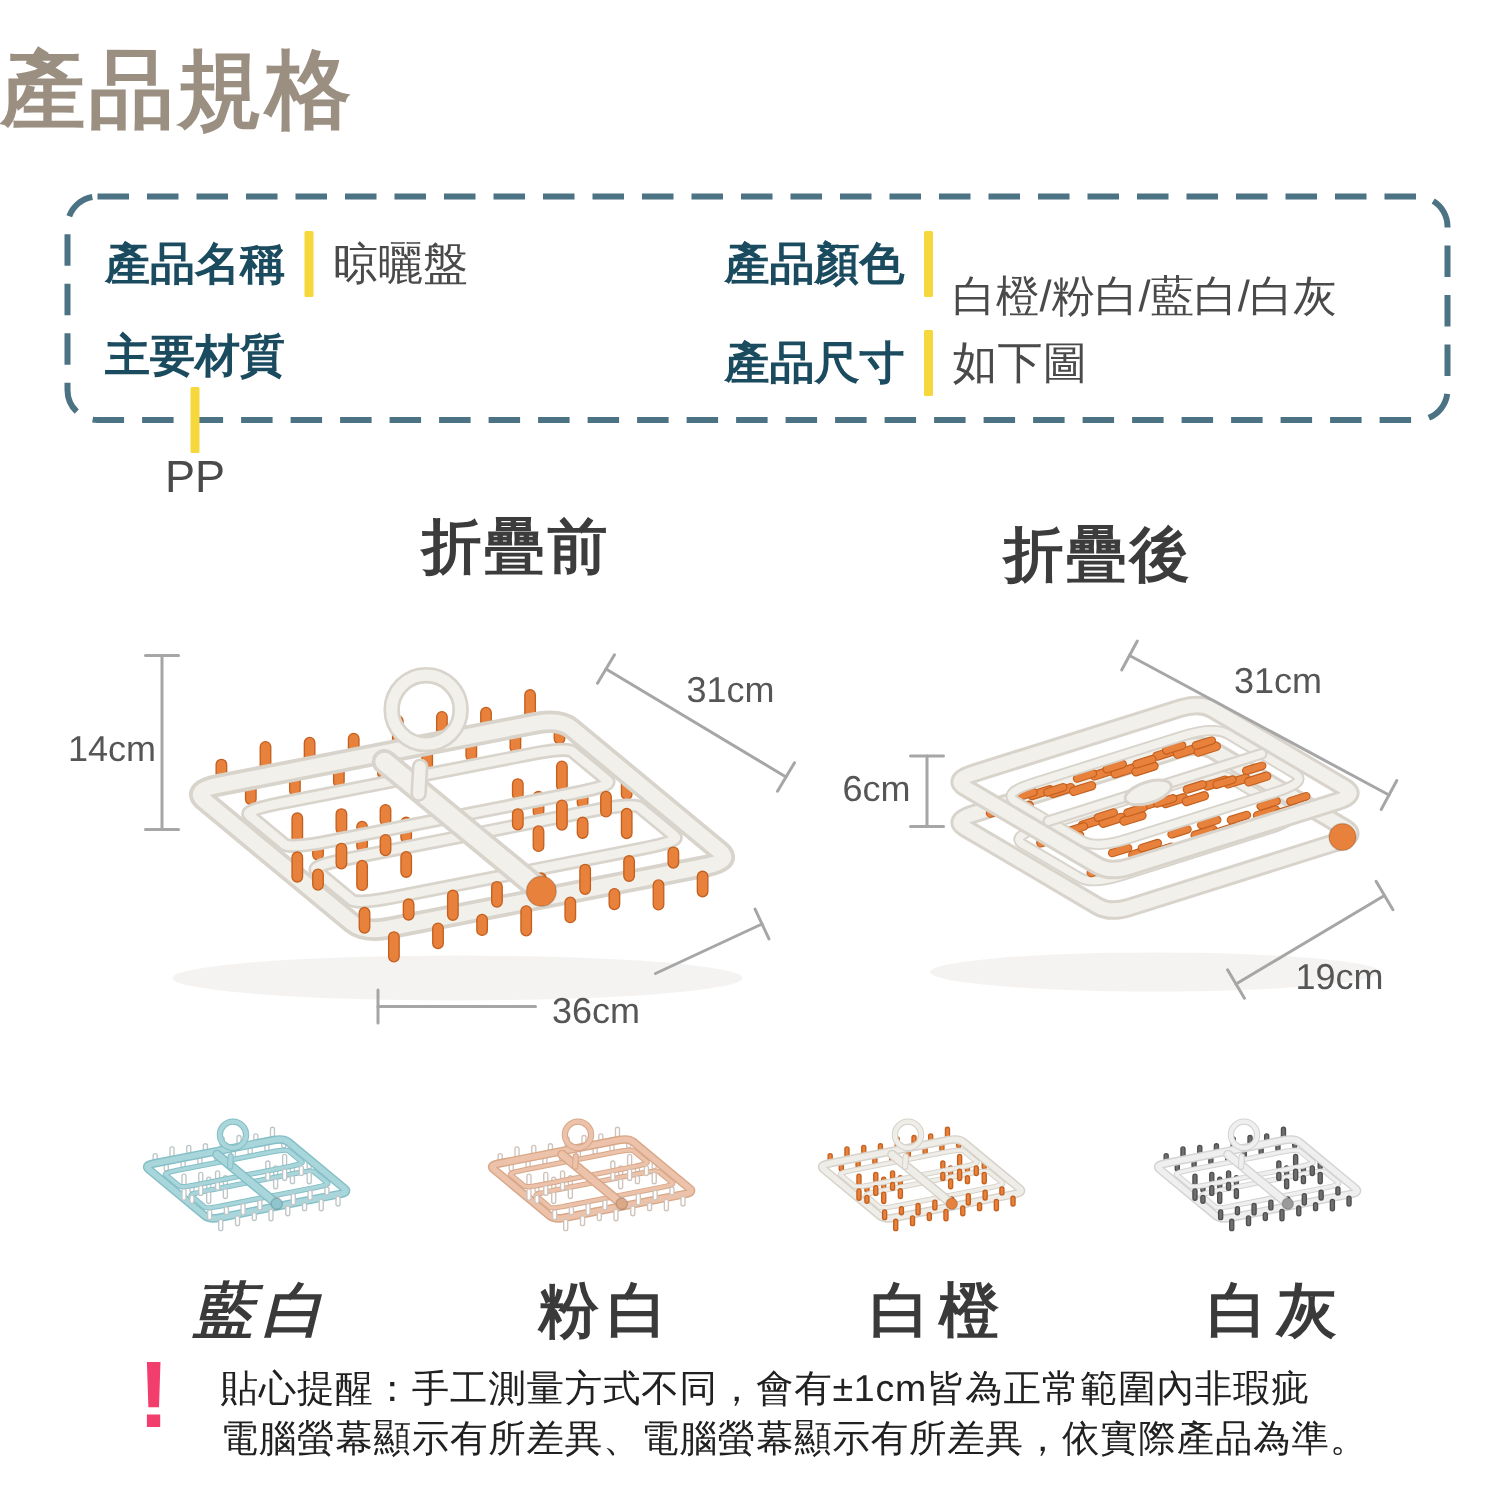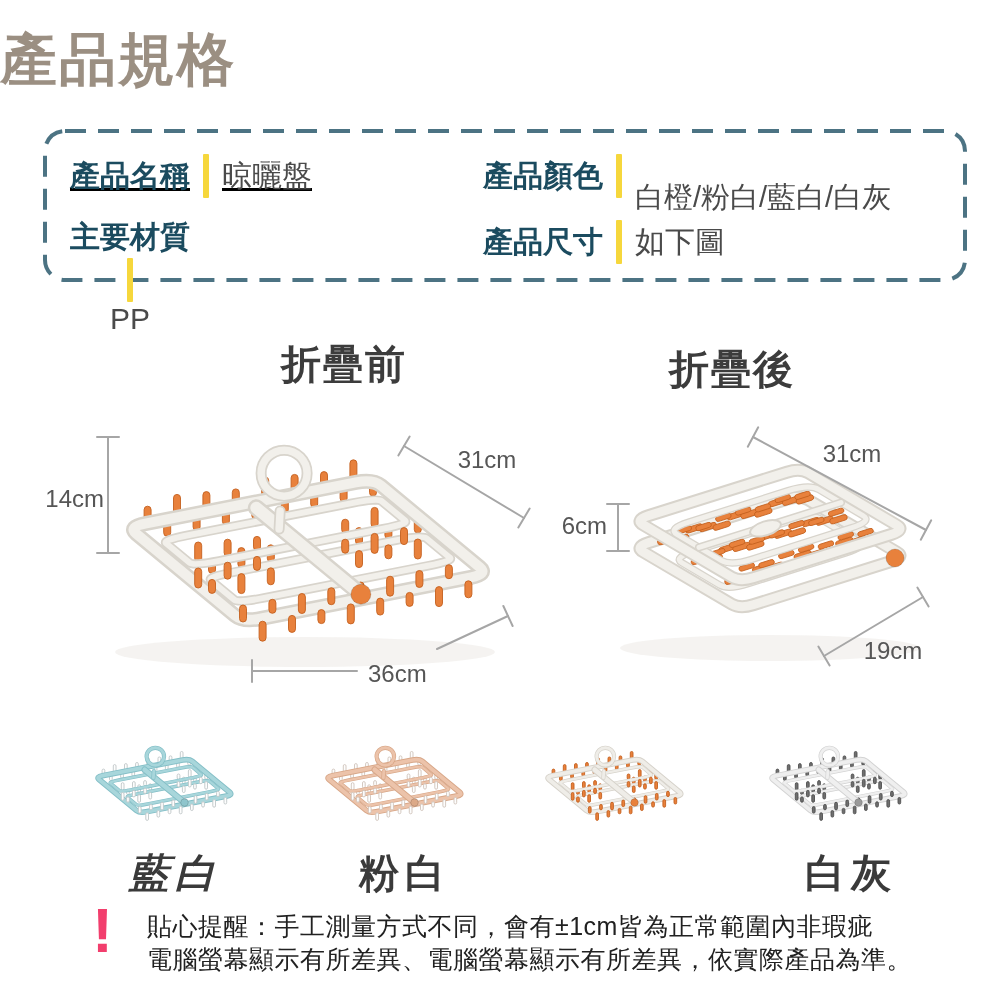--- a/index.html
+++ b/index.html
@@ -523,21 +523,21 @@
     <text x="487" y="468" text-anchor="middle">31cm</text>
     <text x="368" y="682" text-anchor="start">36cm</text>
     <text x="852" y="462" text-anchor="middle">31cm</text>
     <text x="607" y="534" text-anchor="end">6cm</text>
     <text x="893" y="659" text-anchor="middle">19cm</text>
   </svg>
 
   <h1 class="title">產品規格</h1>
 
   <div>
-    <div class="cell" style="left:70px;top:151px;text-decoration:underline;">
+    <div class="cell" style="left:70px;top:151px;">
       <span class="lbl">產品名稱</span>
       <span class="sep"></span>
       <span class="val">晾曬盤</span>
     </div>
     <div class="cell" style="left:483px;top:151px;">
       <span class="lbl">產品顏色</span>
       <span class="sep"></span>
       <span class="val long">白橙/粉白/藍白/白灰</span>
     </div>
     <div class="cell" style="left:70px;top:217px;flex-direction:column;">
@@ -550,20 +550,21 @@
       <span class="sep"></span>
       <span class="val">如下圖</span>
     </div>
   </div>
 
   <div class="dia-label" style="left:281px;top:337px;">折疊前</div>
   <div class="dia-label" style="left:669px;top:342px;">折疊後</div>
 
   <div class="variant-label" style="left:172px;font-style:italic;">藍白</div>
   <div class="variant-label" style="left:402px;">粉白</div>
+  <div class="variant-label" style="left:623px;">白橙</div>
   <div class="variant-label" style="left:848px;">白灰</div>
 
   <div class="notice-icon">!</div>
   <div class="notice-lines">
     <div>貼心提醒：手工測量方式不同，會有±1cm皆為正常範圍內非瑕疵</div>
     <div>電腦螢幕顯示有所差異、電腦螢幕顯示有所差異，依實際產品為準。</div>
   </div>
 
 </div>
 

